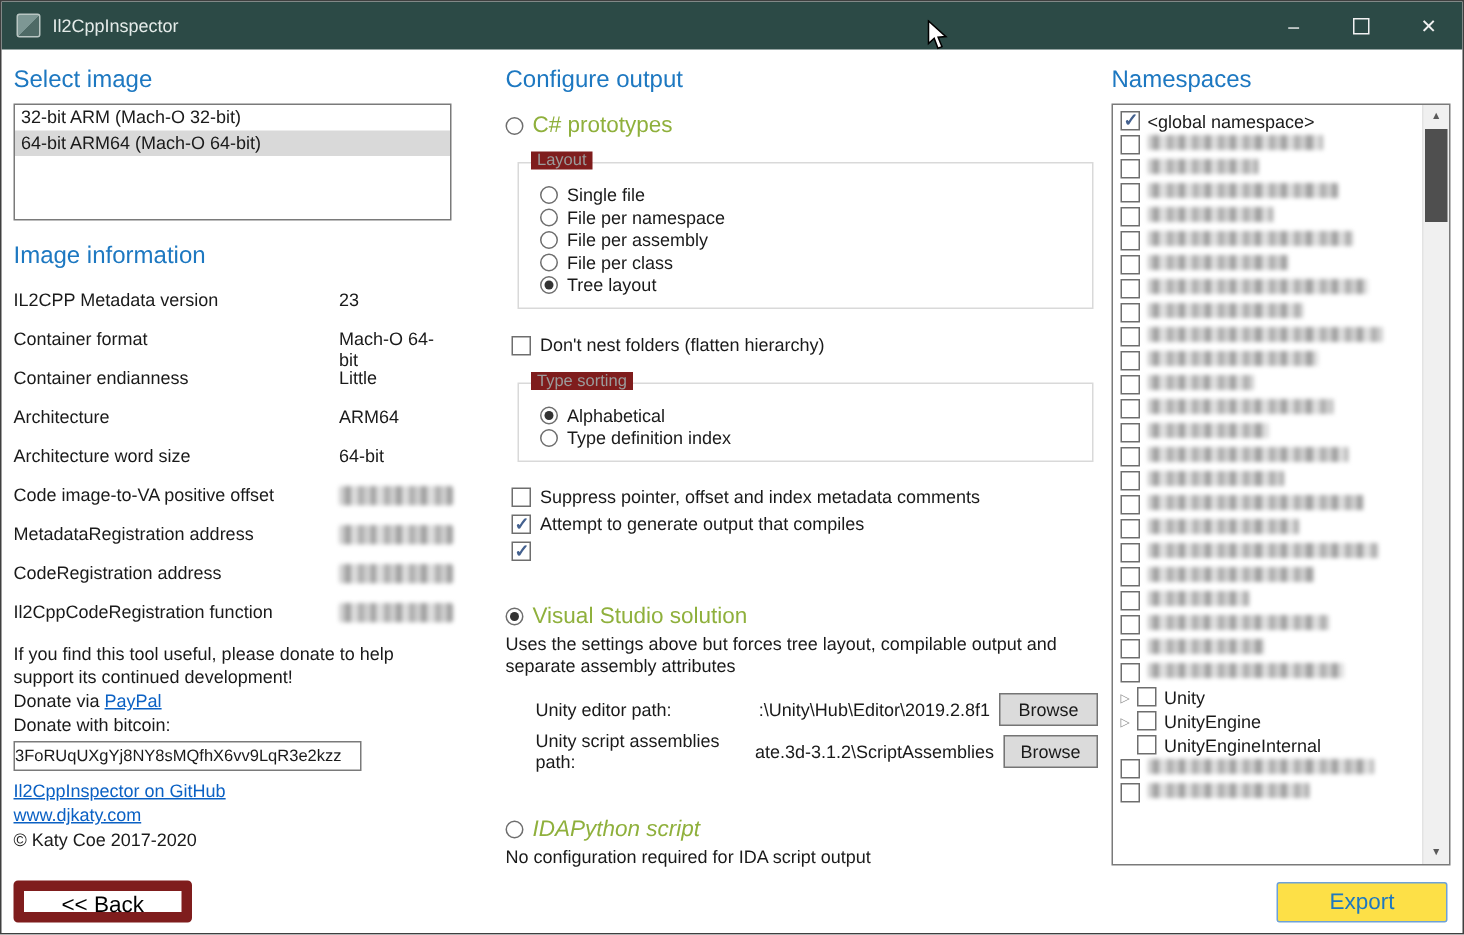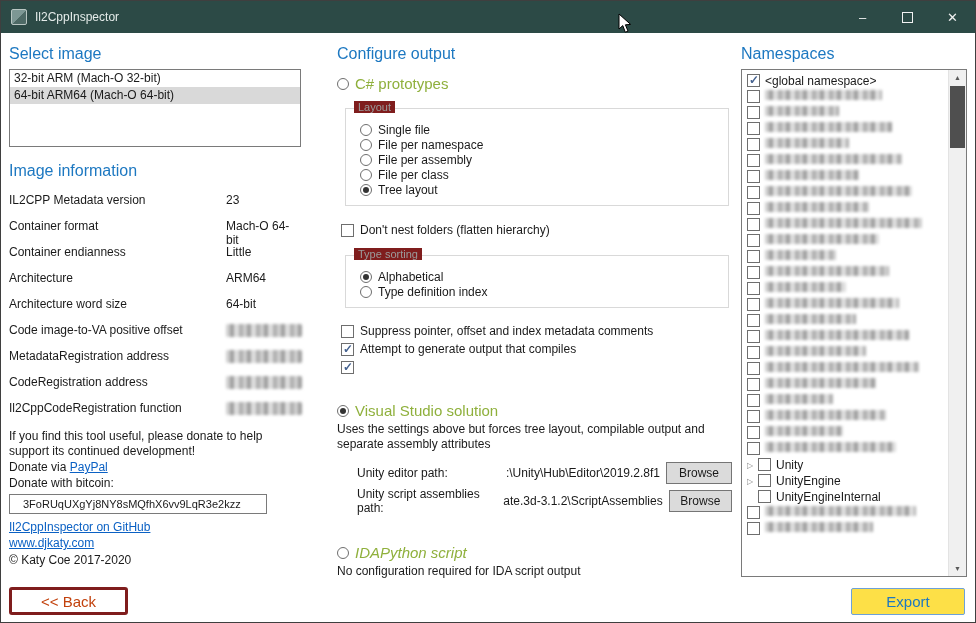--- a/index.html
+++ b/index.html
@@ -43,21 +43,21 @@
   .list-item.selected{background:#d9d9d9;}
   #left .info-heading{margin-top:15px;}
   .info-rows{margin-top:6px;}
   .info-row{position:relative;height:26px;}
   .info-label{position:absolute;left:0;top:7px;}
   .info-value{position:absolute;left:217px;top:7px;}
   .redacted-value{width:76px;top:8px;}
   .donate-text{margin-top:9px;line-height:15px;width:292px;}
   .donate-line{margin-top:1px;line-height:15px;}
   .btc-input{margin-top:3px;width:230px;height:18px;border:1px solid #7a7a7a;font-family:"Liberation Sans",sans-serif;
-    font-size:11px;padding:0 13px;color:#1a1a1a;box-sizing:content-box;}
+    font-size:11px;padding:0 0;color:#1a1a1a;box-sizing:content-box;}
   .left-links{margin-top:6px;line-height:15px;}
   .copyright{margin-top:2px;line-height:15px;}
   
   #middle{position:absolute;left:336px;top:44px;width:395px;}
   .main-radio-row{display:flex;align-items:center;margin-top:12px;cursor:default;}
   .groupbox{position:relative;margin:16px 0 0 8px;width:384px;border:1px solid #d9d9d9;
     padding:13px 8px 8px 14px;box-sizing:border-box;}
   .groupbox-label{position:absolute;top:-8px;left:8px;background:#7f1d1d;padding:0 4px;
     color:#9b9b9b;font-size:11px;}
   .radio-row{display:flex;align-items:center;height:15px;cursor:default;}
@@ -88,21 +88,21 @@
   .ns-blur{height:10px;border-radius:1px;}
   .scrollbar{position:absolute;right:0;top:0;bottom:0;width:17px;background:#f0f0f0;
     border-left:1px solid #e3e3e3;}
   .sb-arrow{position:absolute;left:0;width:17px;height:15px;text-align:center;font-size:7px;
     color:#5a5a5a;line-height:15px;cursor:pointer;}
   .sb-arrow.up{top:0;}
   .sb-arrow.down{bottom:0;}
   .sb-thumb{position:absolute;left:1px;top:16px;width:15px;height:62px;background:#4f4f4f;cursor:pointer;}
   
   .back-btn{position:absolute;left:8px;top:586px;width:119px;height:28px;background:#fff;
-    border:3px solid #7f1d1d;border-radius:3px;color:#c2410c;font-size:15px;
+    border:7px solid #7f1d1d;border-radius:3px;color:#000000;font-size:15px;
     font-family:"Liberation Sans",sans-serif;cursor:pointer;}
   .export-btn{position:absolute;left:850px;top:587px;width:114px;height:27px;background:#fde047;
     border:1px solid #6da1d8;border-radius:2px;color:#1d78c1;font-size:15px;
     font-family:"Liberation Sans",sans-serif;cursor:pointer;}
 </style>
 </head>
 <body>
 
 <div class="window">
 

